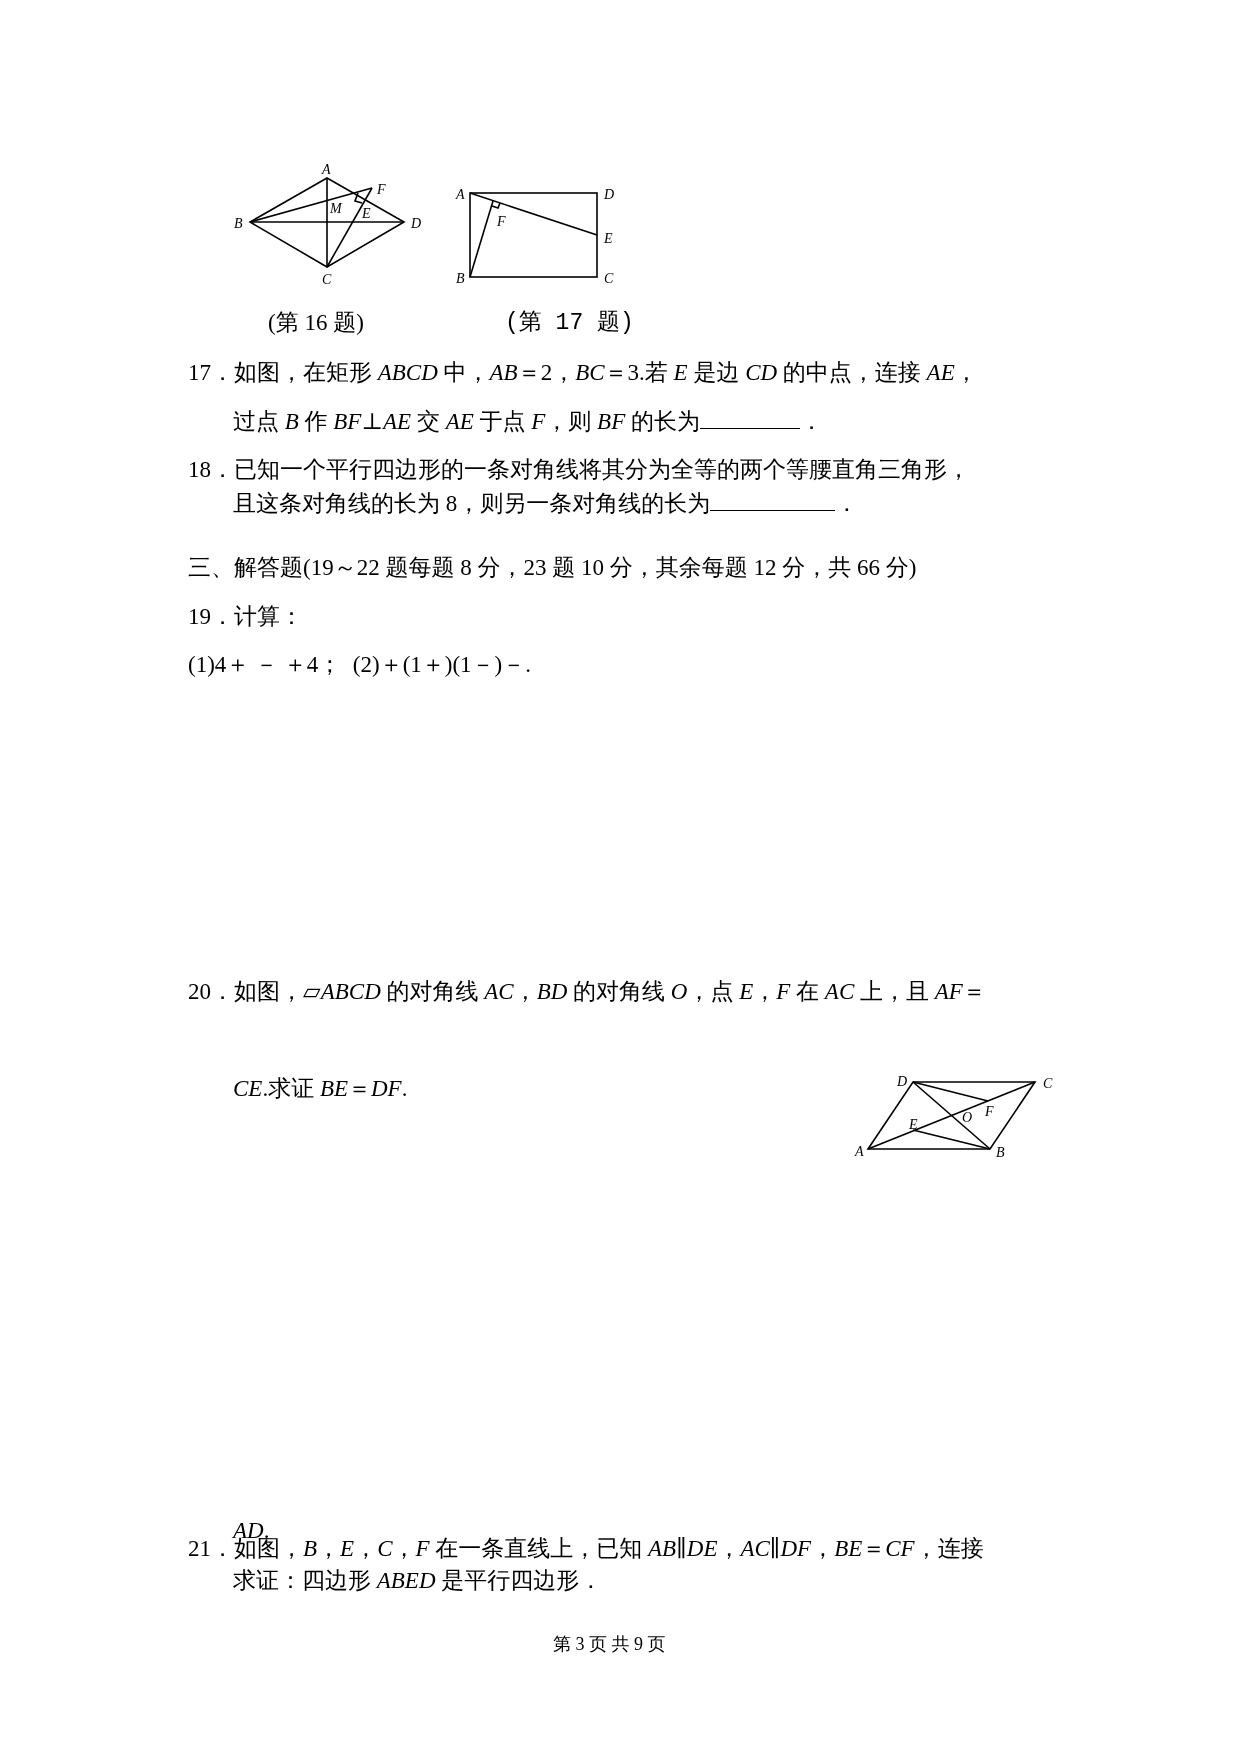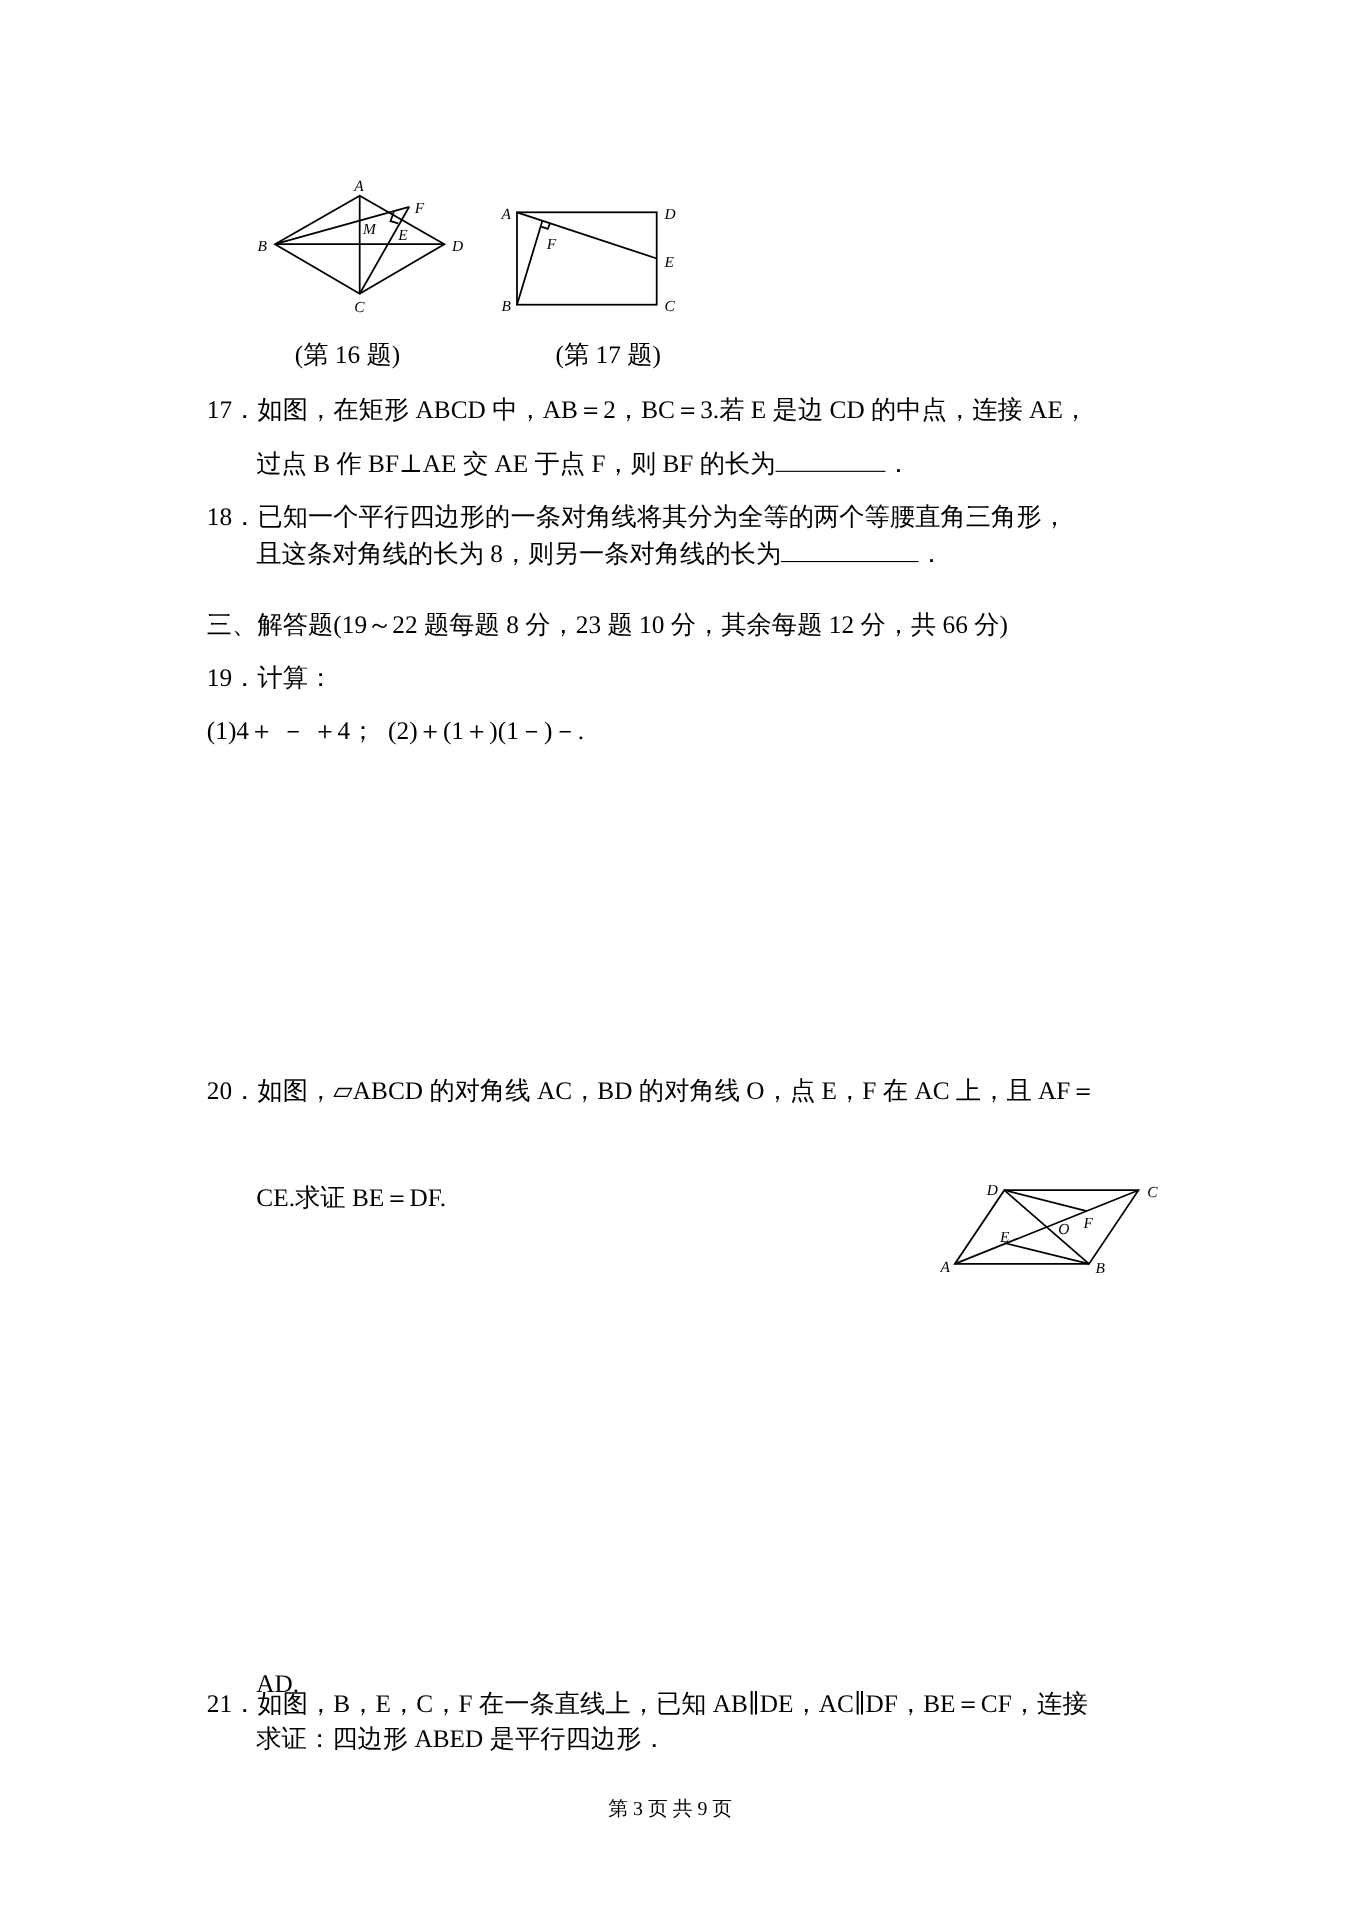--- a/index.html
+++ b/index.html
@@ -1,19 +1,19 @@
 <!DOCTYPE html>
 <html><head>
 <meta charset="utf-8">
 <style>
   html, body { margin: 0; padding: 0; background: #ffffff; }
   body { width: 1240px; height: 1754px; position: relative; overflow: hidden;
          font-family: "Liberation Serif", "DejaVu Serif", serif; color: #000; }
   .line { position: absolute; font-size: 23px; line-height: 30px; white-space: nowrap; }
-  .i { }
+  .i { font-style: italic; }
   .caption { position: absolute; font-size: 23px; line-height: 30px; white-space: nowrap; }
   .blank { display: inline-block; border-bottom: 1.5px solid #000; height: 22px; vertical-align: baseline; }
   svg { position: absolute; overflow: visible; }
   svg text { font-family: "Liberation Serif", "DejaVu Serif", serif; font-style: italic; font-size: 14px; }
   .footer { position: absolute; font-size: 18px; white-space: nowrap; }
 </style>
 </head>
 <body>
 
 <svg width="1240" height="320" style="left:0;top:0;">
@@ -43,21 +43,21 @@
   </g>
   <text x="456" y="199">A</text>
   <text x="604" y="199">D</text>
   <text x="604" y="243">E</text>
   <text x="456" y="283">B</text>
   <text x="604" y="283">C</text>
   <text x="497" y="226">F</text>
 </svg>
 
 <div class="caption" style="left:244px;top:308px;margin-left:24px;">(第 16 题)</div>
-<div class="caption" style="left:505px;top:308px;">(第 17 题)</div>
+<div class="caption" style="left:505px;top:308px;font-family:Liberation Mono, monospace;">(第 17 题)</div>
 
 <div class="line" style="left:188px;top:358px;">
   <span>17．</span><span>如图，在矩形 </span><span class="i">ABCD</span><span> 中，</span><span class="i">AB</span><span>＝2，</span><span class="i">BC</span><span>＝3.若 </span><span class="i">E</span><span> 是边 </span><span class="i">CD</span><span> 的中点，连接 </span><span class="i">AE</span><span>，</span>
 </div>
 <div class="line" style="left:233px;top:406px;">
   <span>过点 </span><span class="i">B</span><span> 作 </span><span class="i">BF</span><span>⊥</span><span class="i">AE</span><span> 交 </span><span class="i">AE</span><span> 于点 </span><span class="i">F</span><span>，则 </span><span class="i">BF</span><span> 的长为</span><span class="blank" style="width:100px;"></span><span>．</span>
 </div>
 
 <div class="line" style="left:188px;top:455px;">18．已知一个平行四边形的一条对角线将其分为全等的两个等腰直角三角形，</div>
 <div class="line" style="left:233px;top:488px;text-align:right;">

